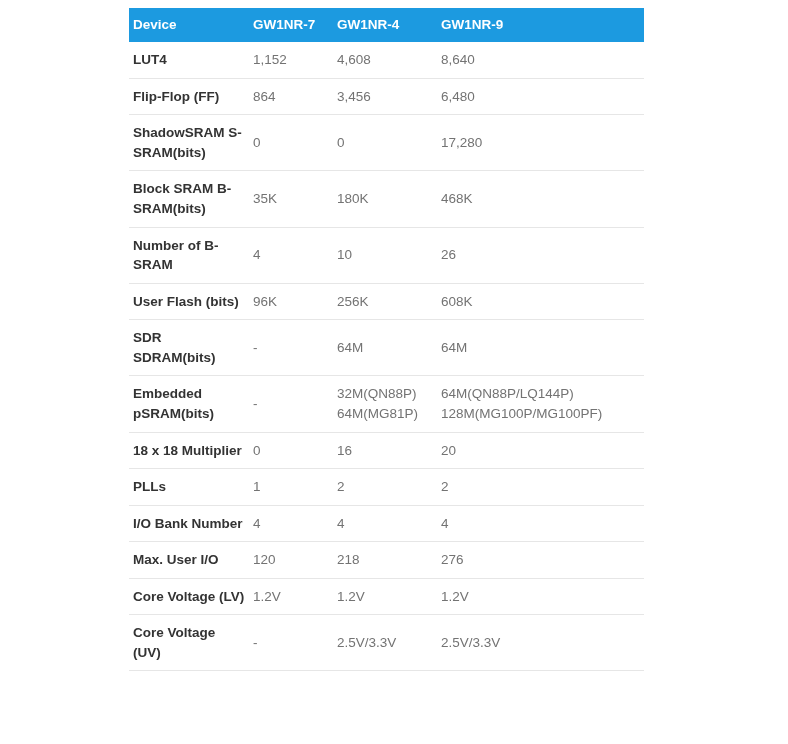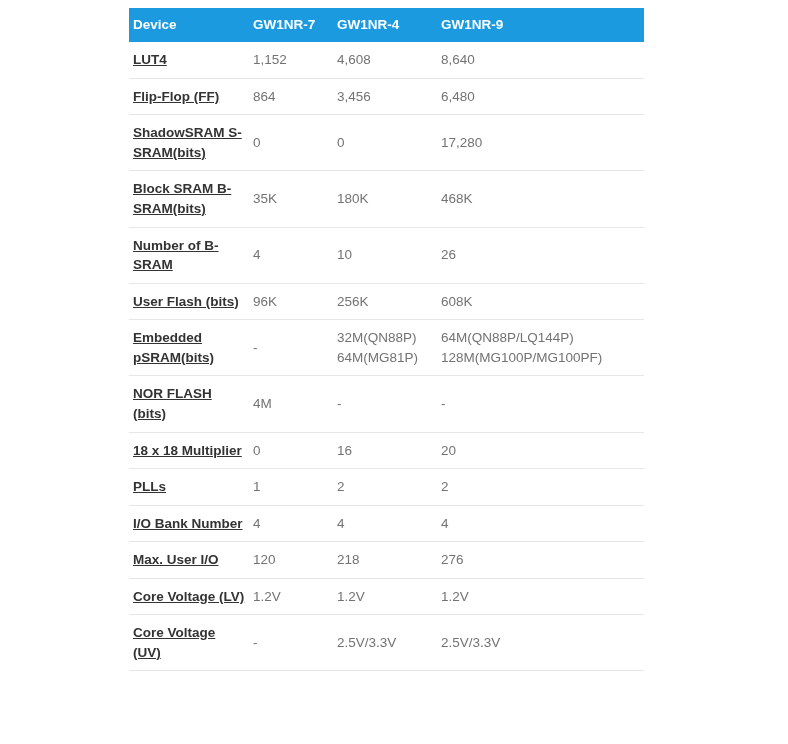--- a/index.html
+++ b/index.html
@@ -54,21 +54,20 @@
     vertical-align: middle;
     line-height: 1.45;
     font-size: 13.5px;
     color: #737373;
   }
   .spec-table tbody td.label {
     font-weight: bold;
     padding-left: 4px;
     color: #333333;
     padding-right: 8px;
-    text-decoration: underline;
   }
   .spec-table tbody tr:last-child td {
     border-bottom: 1px solid #e6e6e6;
   }
   .multi {
     white-space: pre-line;
   }
 </style>
 </head>
 <body>
@@ -120,32 +119,32 @@
           <td class="">10</td>
           <td class="">26</td>
         </tr>
         <tr>
           <td class="label">User Flash (bits)</td>
           <td class="">96K</td>
           <td class="">256K</td>
           <td class="">608K</td>
         </tr>
         <tr>
+          <td class="label">SDR SDRAM(bits)</td>
+          <td class="">-</td>
+          <td class="">64M</td>
+          <td class="">64M</td>
+        </tr>
+        <tr>
           <td class="label">Embedded pSRAM(bits)</td>
           <td class="">-</td>
           <td class=" multi">32M(QN88P)
 64M(MG81P)</td>
           <td class=" multi">64M(QN88P/LQ144P)
 128M(MG100P/MG100PF)</td>
-        </tr>
-        <tr>
-          <td class="label">NOR FLASH (bits)</td>
-          <td class="">4M</td>
-          <td class="">-</td>
-          <td class="">-</td>
         </tr>
         <tr>
           <td class="label">18 x 18 Multiplier</td>
           <td class="">0</td>
           <td class="">16</td>
           <td class="">20</td>
         </tr>
         <tr>
           <td class="label">PLLs</td>
           <td class="">1</td>

